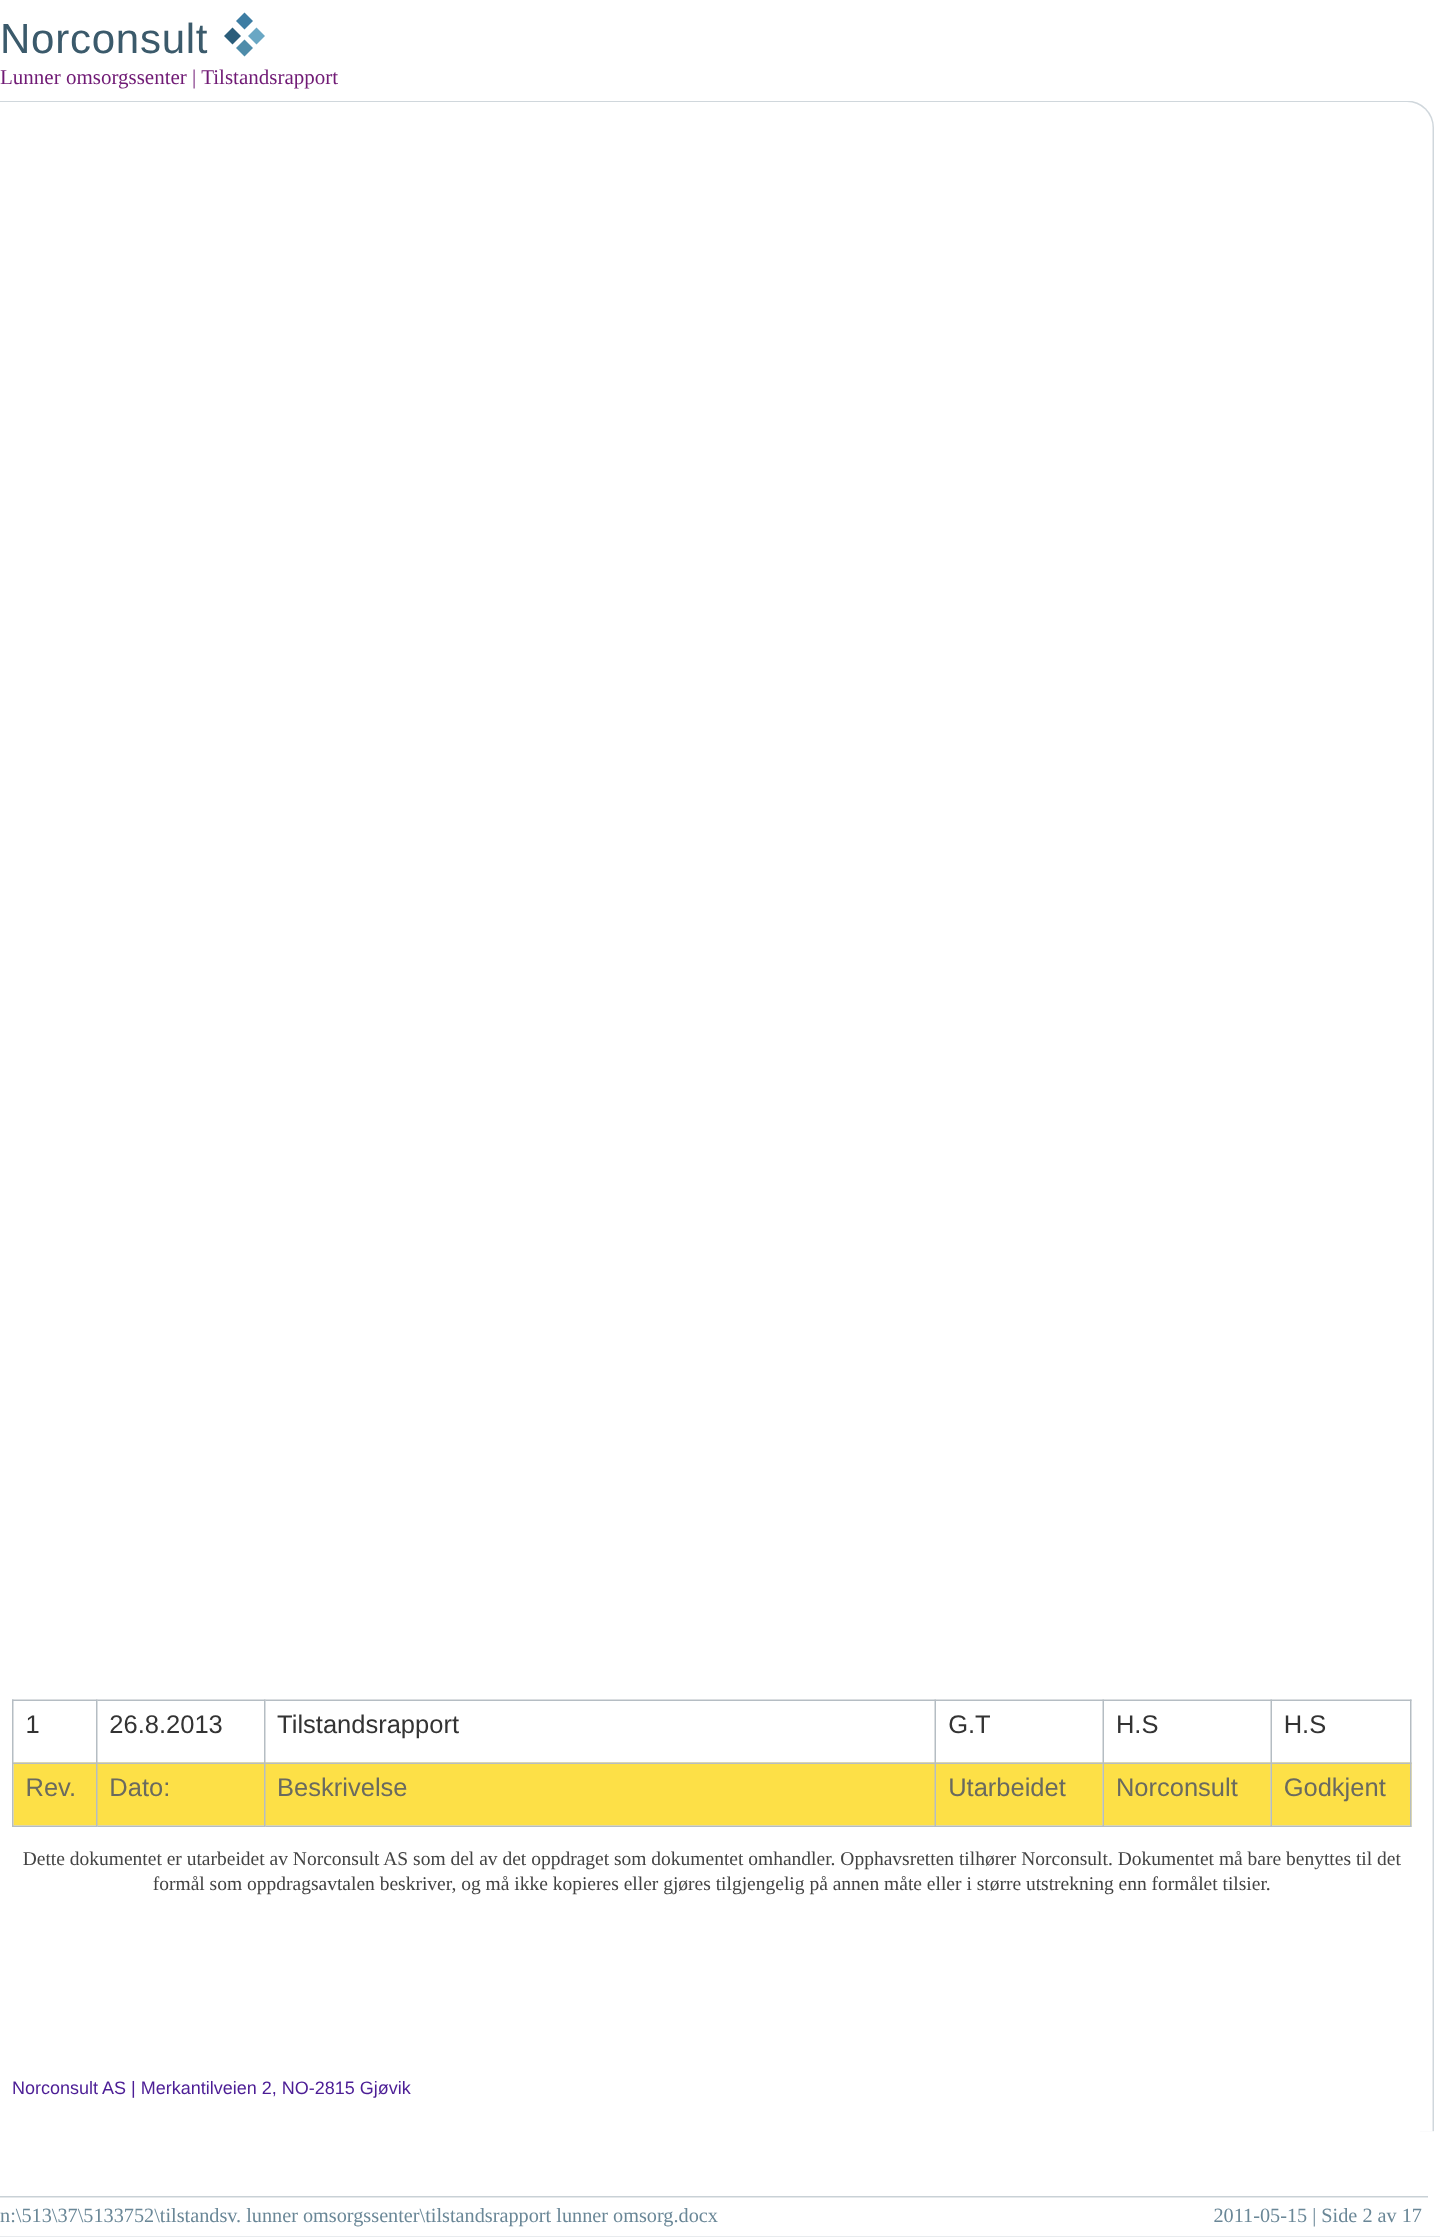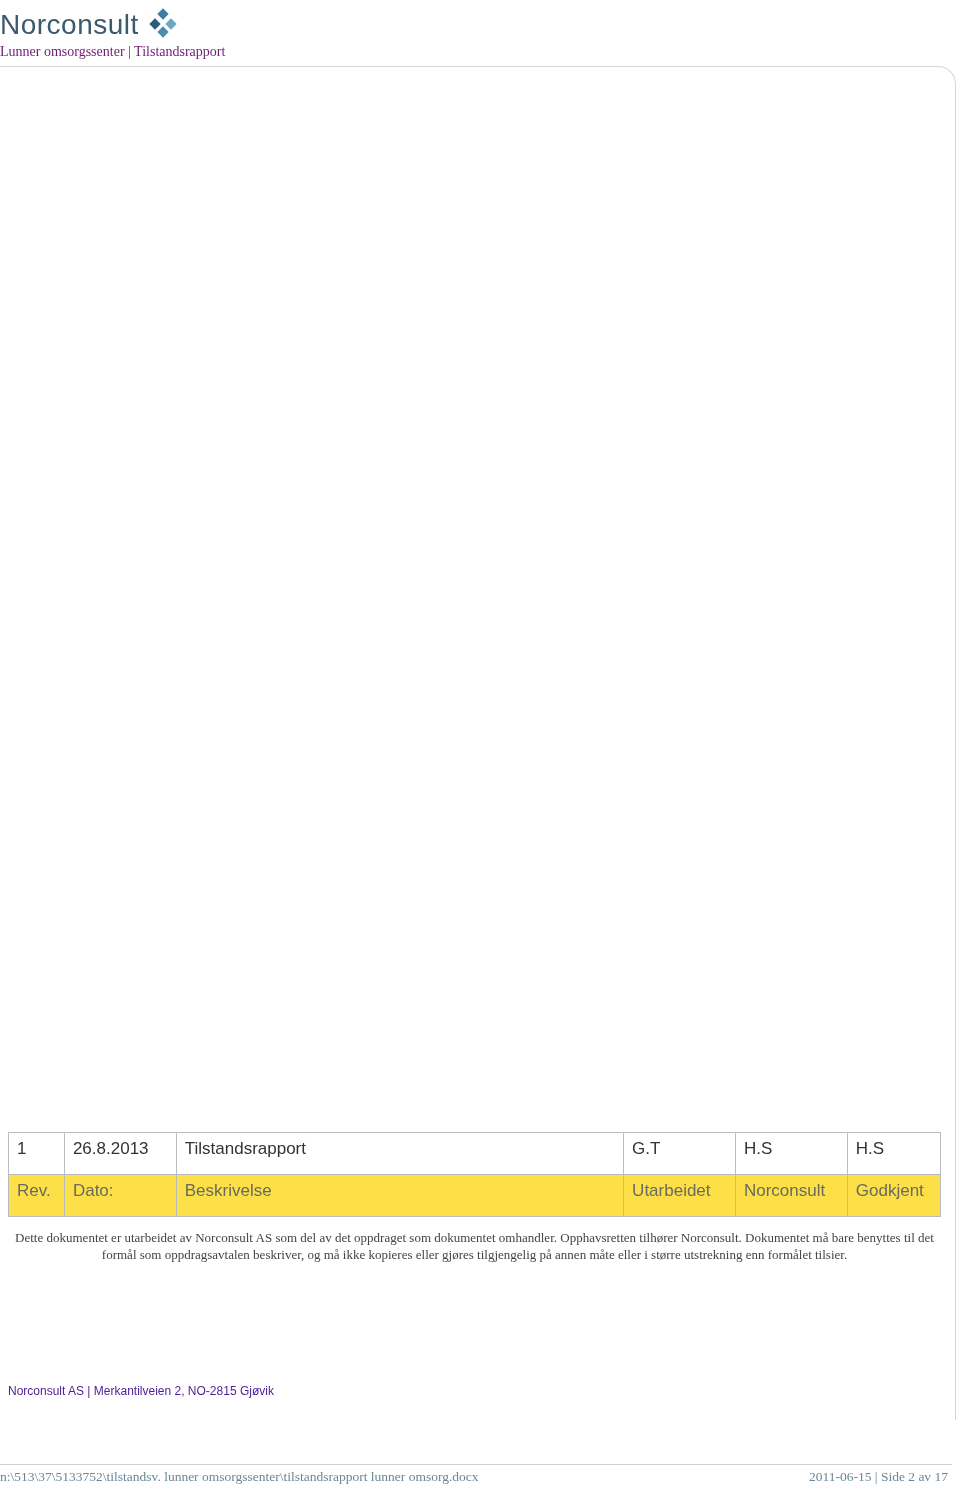--- a/index.html
+++ b/index.html
@@ -166,14 +166,14 @@
       </table>
 
     <p class="disclaimer">Dette dokumentet er utarbeidet av Norconsult AS som del av det oppdraget som dokumentet omhandler. Opphavsretten tilhører Norconsult. Dokumentet må bare benyttes til det formål som oppdragsavtalen beskriver, og må ikke kopieres eller gjøres tilgjengelig på annen måte eller i større utstrekning enn formålet tilsier.</p>
 
     <p class="address">Norconsult AS | Merkantilveien 2, NO-2815 Gjøvik</p>
   </div>
 </div>
 
 <div class="footer">
   <span>n:\513\37\5133752\tilstandsv. lunner omsorgssenter\tilstandsrapport lunner omsorg.docx</span>
-  <span>2011-06-15 | Side 2 av 17</span>
+  <span>2011-05-15 | Side 2 av 17</span>
 </div>
 
 </body></html>

